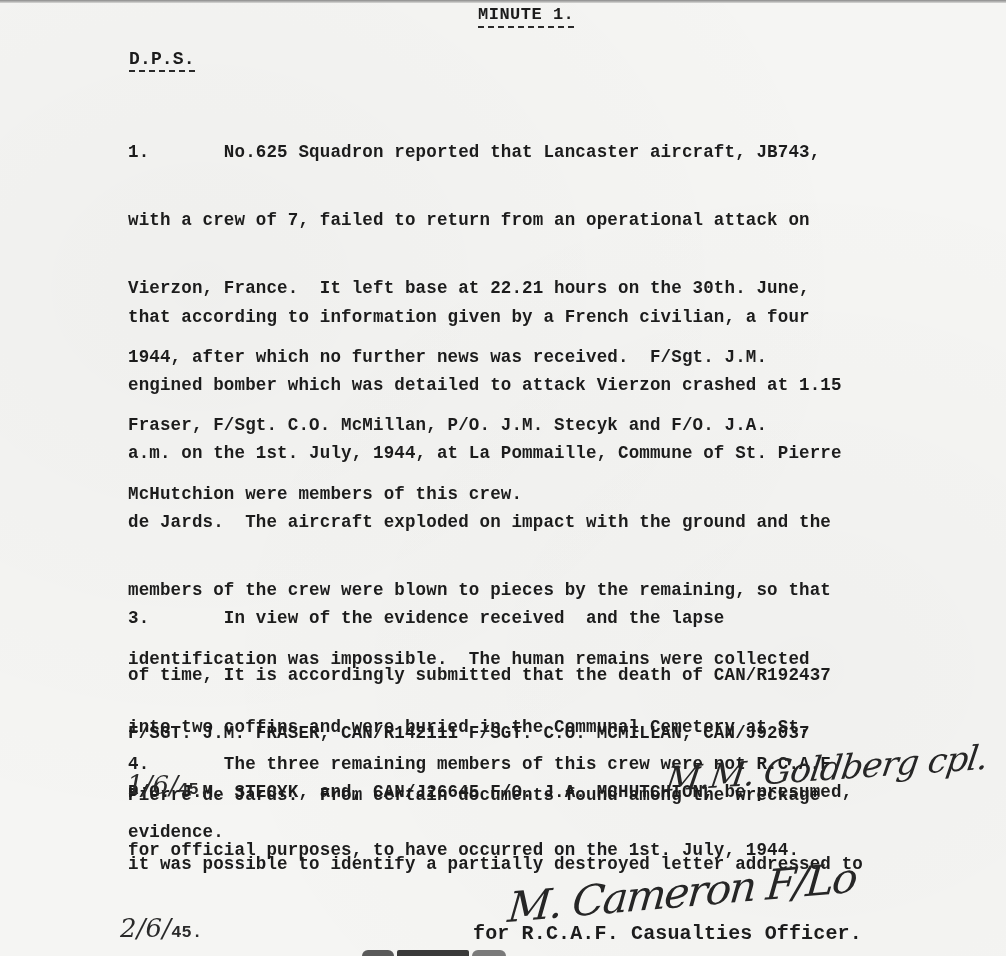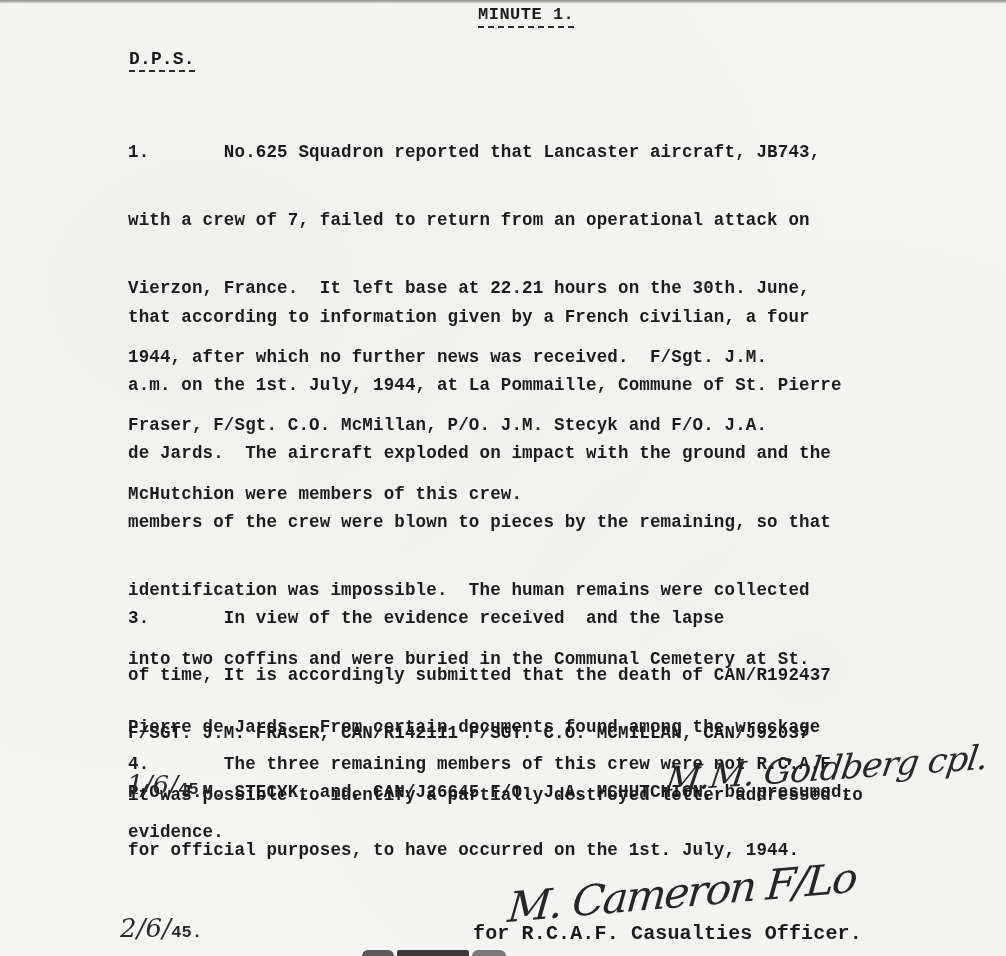--- a/index.html
+++ b/index.html
@@ -133,20 +133,21 @@
     <span class="line">1.       No.625 Squadron reported that Lancaster aircraft, JB743,</span>
     <span class="line">with a crew of 7, failed to return from an operational attack on</span>
     <span class="line">Vierzon, France.  It left base at 22.21 hours on the 30th. June,</span>
     <span class="line">1944, after which no further news was received.  F/Sgt. J.M.</span>
     <span class="line">Fraser, F/Sgt. C.O. McMillan, P/O. J.M. Stecyk and F/O. J.A.</span>
     <span class="line">McHutchion were members of this crew.</span>
   </div>
 
   <div class="para p2">
     <span class="line">that according to information given by a French civilian, a four</span>
+    <span class="line">engined bomber which was detailed to attack Vierzon crashed at 1.15</span>
     <span class="line">a.m. on the 1st. July, 1944, at La Pommaille, Commune of St. Pierre</span>
     <span class="line">de Jards.  The aircraft exploded on impact with the ground and the</span>
     <span class="line">members of the crew were blown to pieces by the remaining, so that</span>
     <span class="line">identification was impossible.  The human remains were collected</span>
     <span class="line">into two coffins and were buried in the Communal Cemetery at St.</span>
     <span class="line">Pierre de Jards.  From certain documents found among the wreckage</span>
     <span class="line">it was possible to identify a partially destroyed letter addressed to</span>
     
     
     

